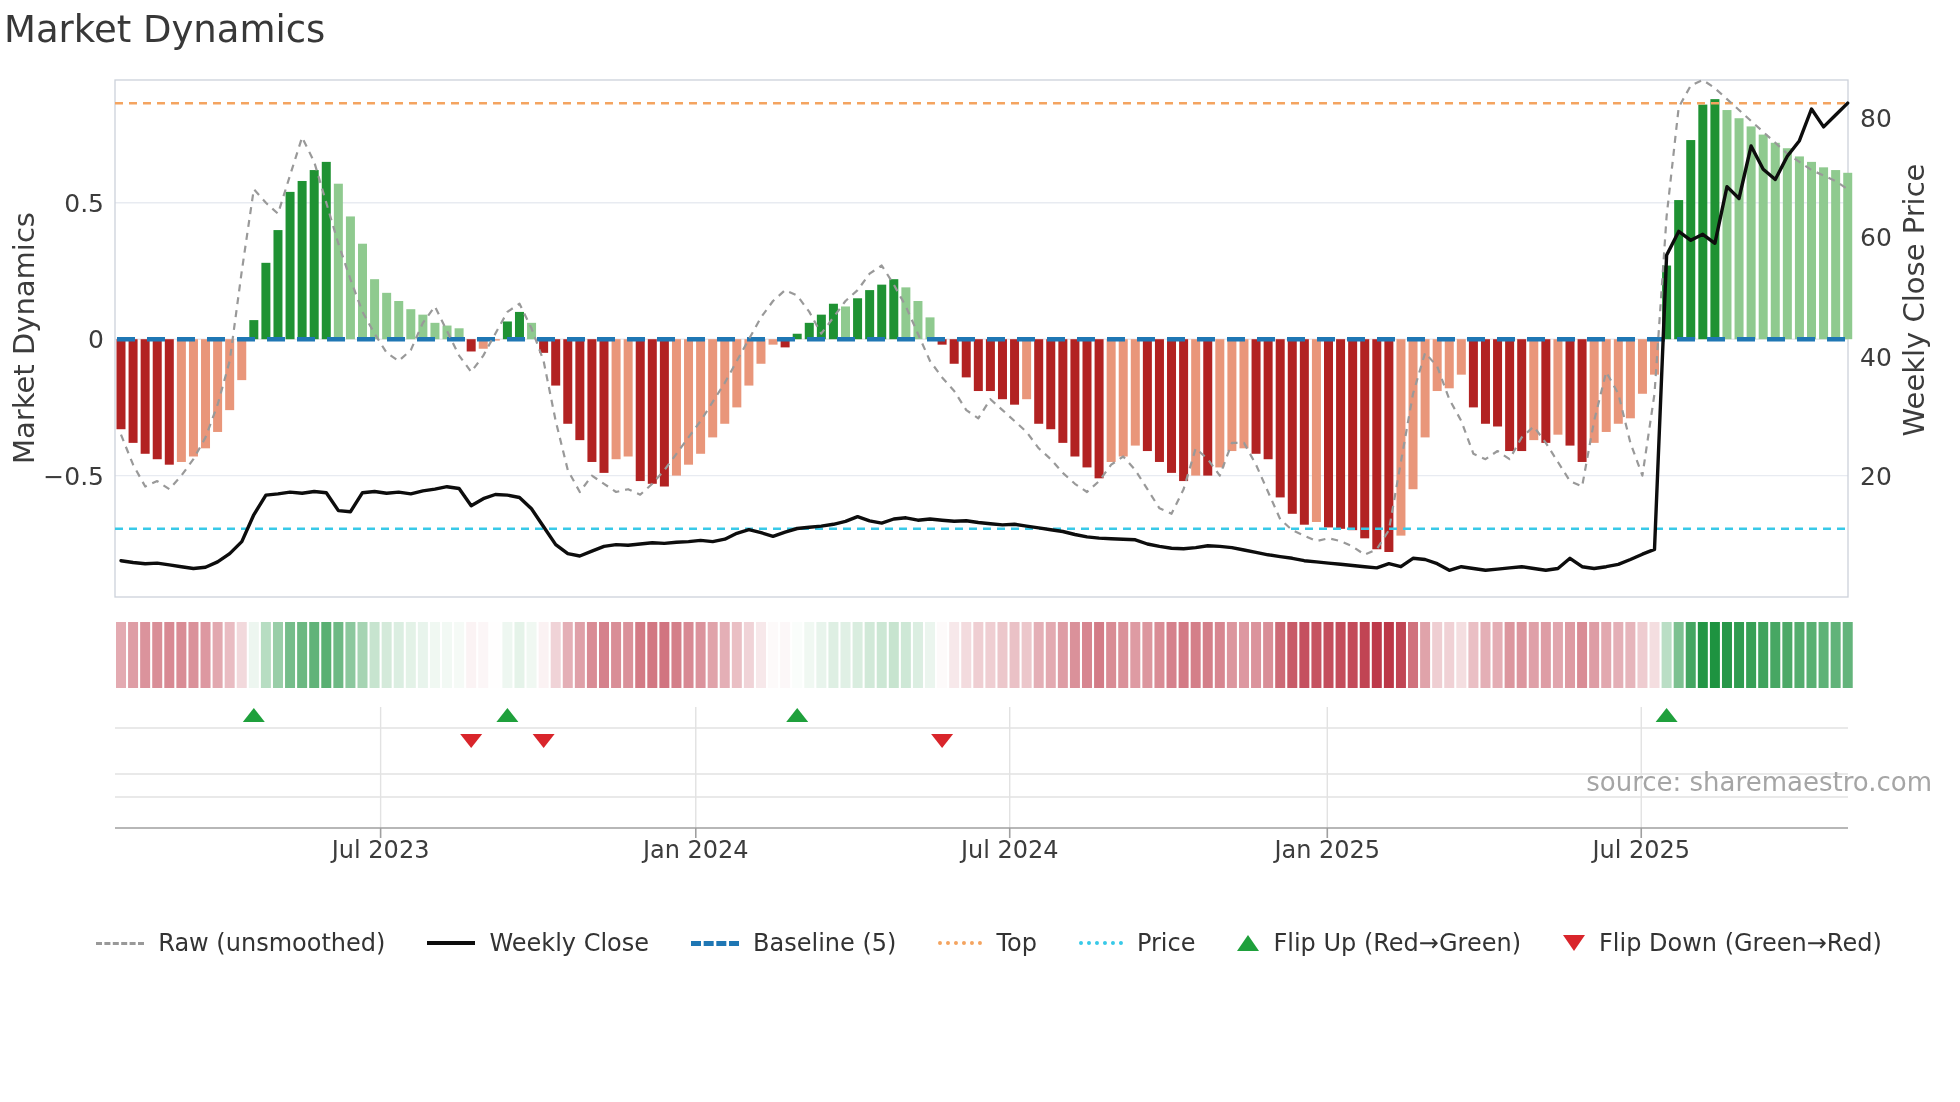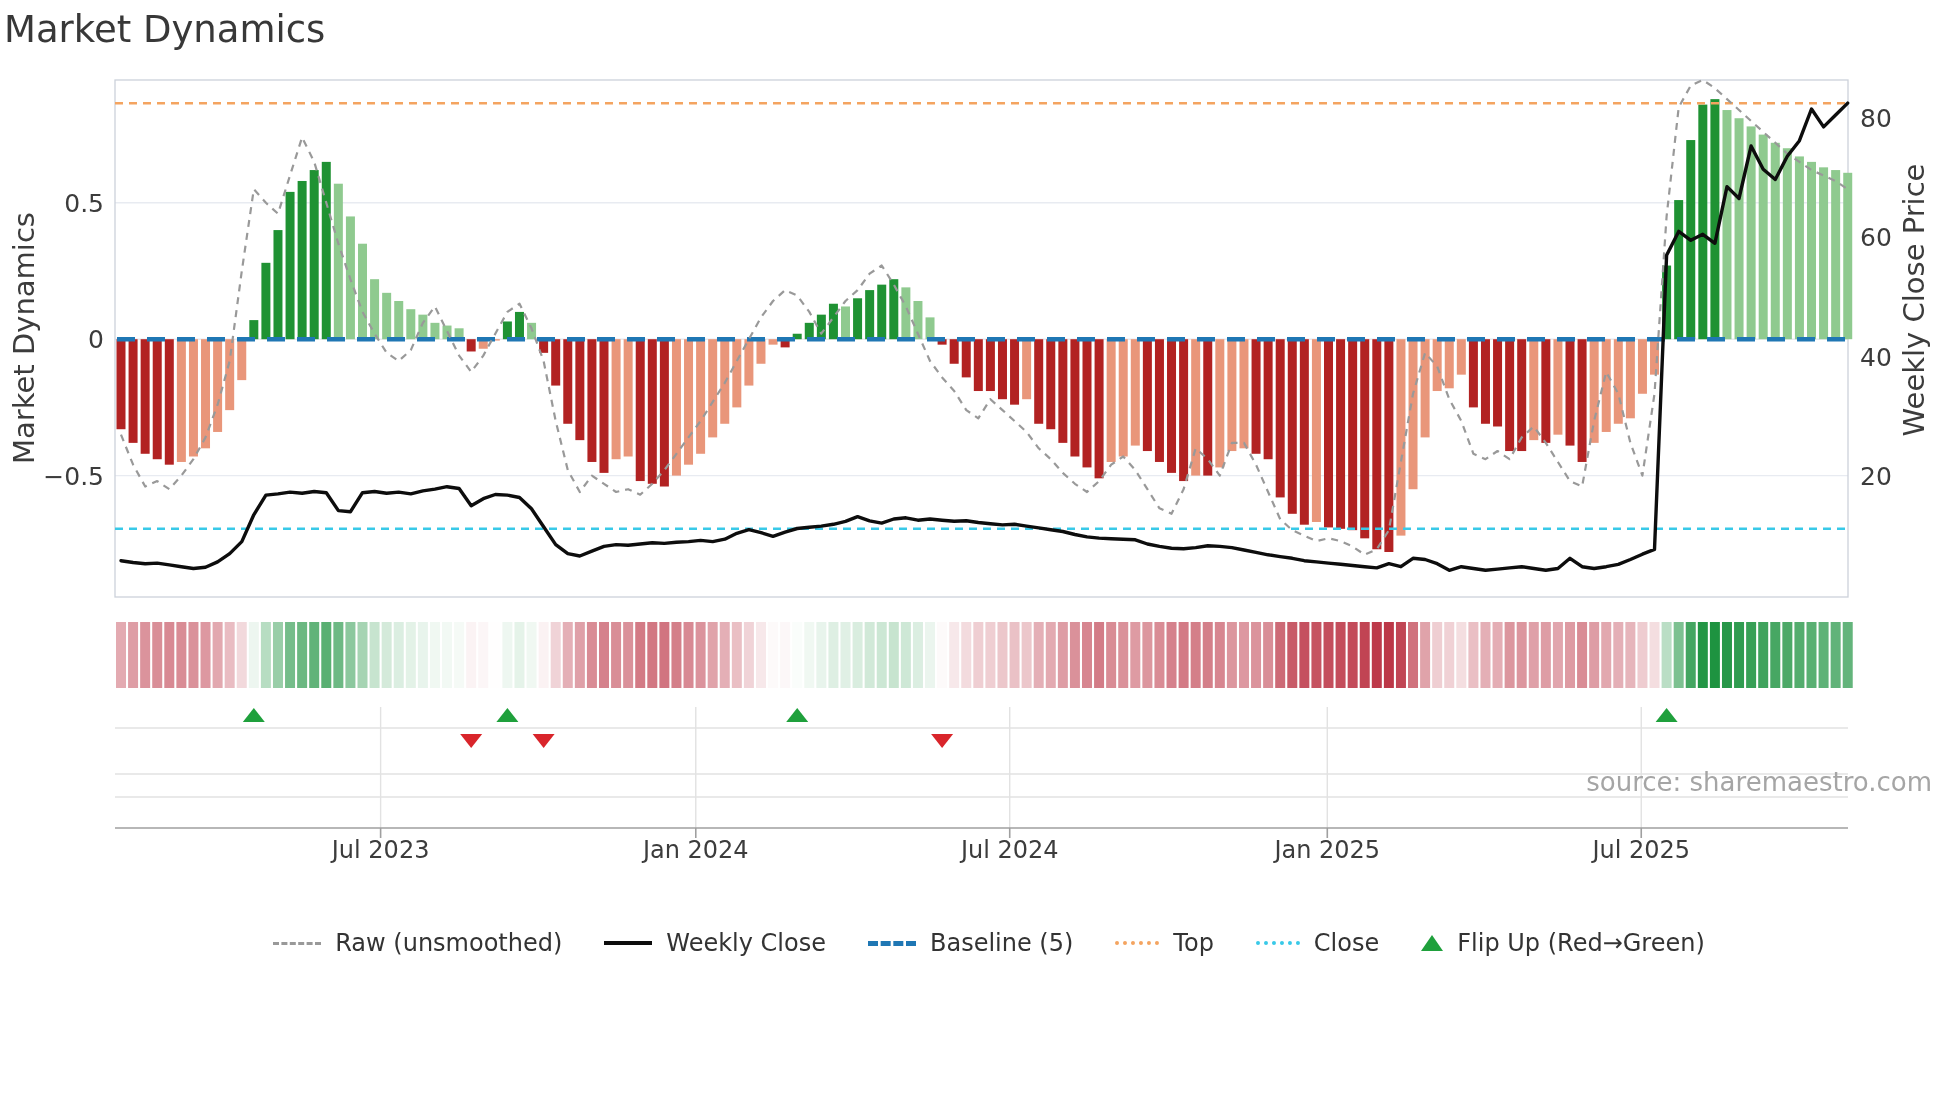--- a/index.html
+++ b/index.html
@@ -396,20 +396,24 @@
       <div class="leg-item">
         <span class="sw sw-line sw-dash-blue"></span>
         <span class="leg-label">Baseline (5)</span>
       </div>
       <div class="leg-item">
         <span class="sw sw-line sw-dot-orange"></span>
         <span class="leg-label">Top</span>
       </div>
       <div class="leg-item">
         <span class="sw sw-line sw-dot-cyan"></span>
-        <span class="leg-label">Close</span>
+        <span class="leg-label">Price</span>
       </div>
       <div class="leg-item">
         <span class="sw sw-tri-up"></span>
         <span class="leg-label">Flip Up (Red→Green)</span>
+      </div>
+      <div class="leg-item">
+        <span class="sw sw-tri-down"></span>
+        <span class="leg-label">Flip Down (Green→Red)</span>
       </div>
     </div>
 </div>
 
 </body></html>

